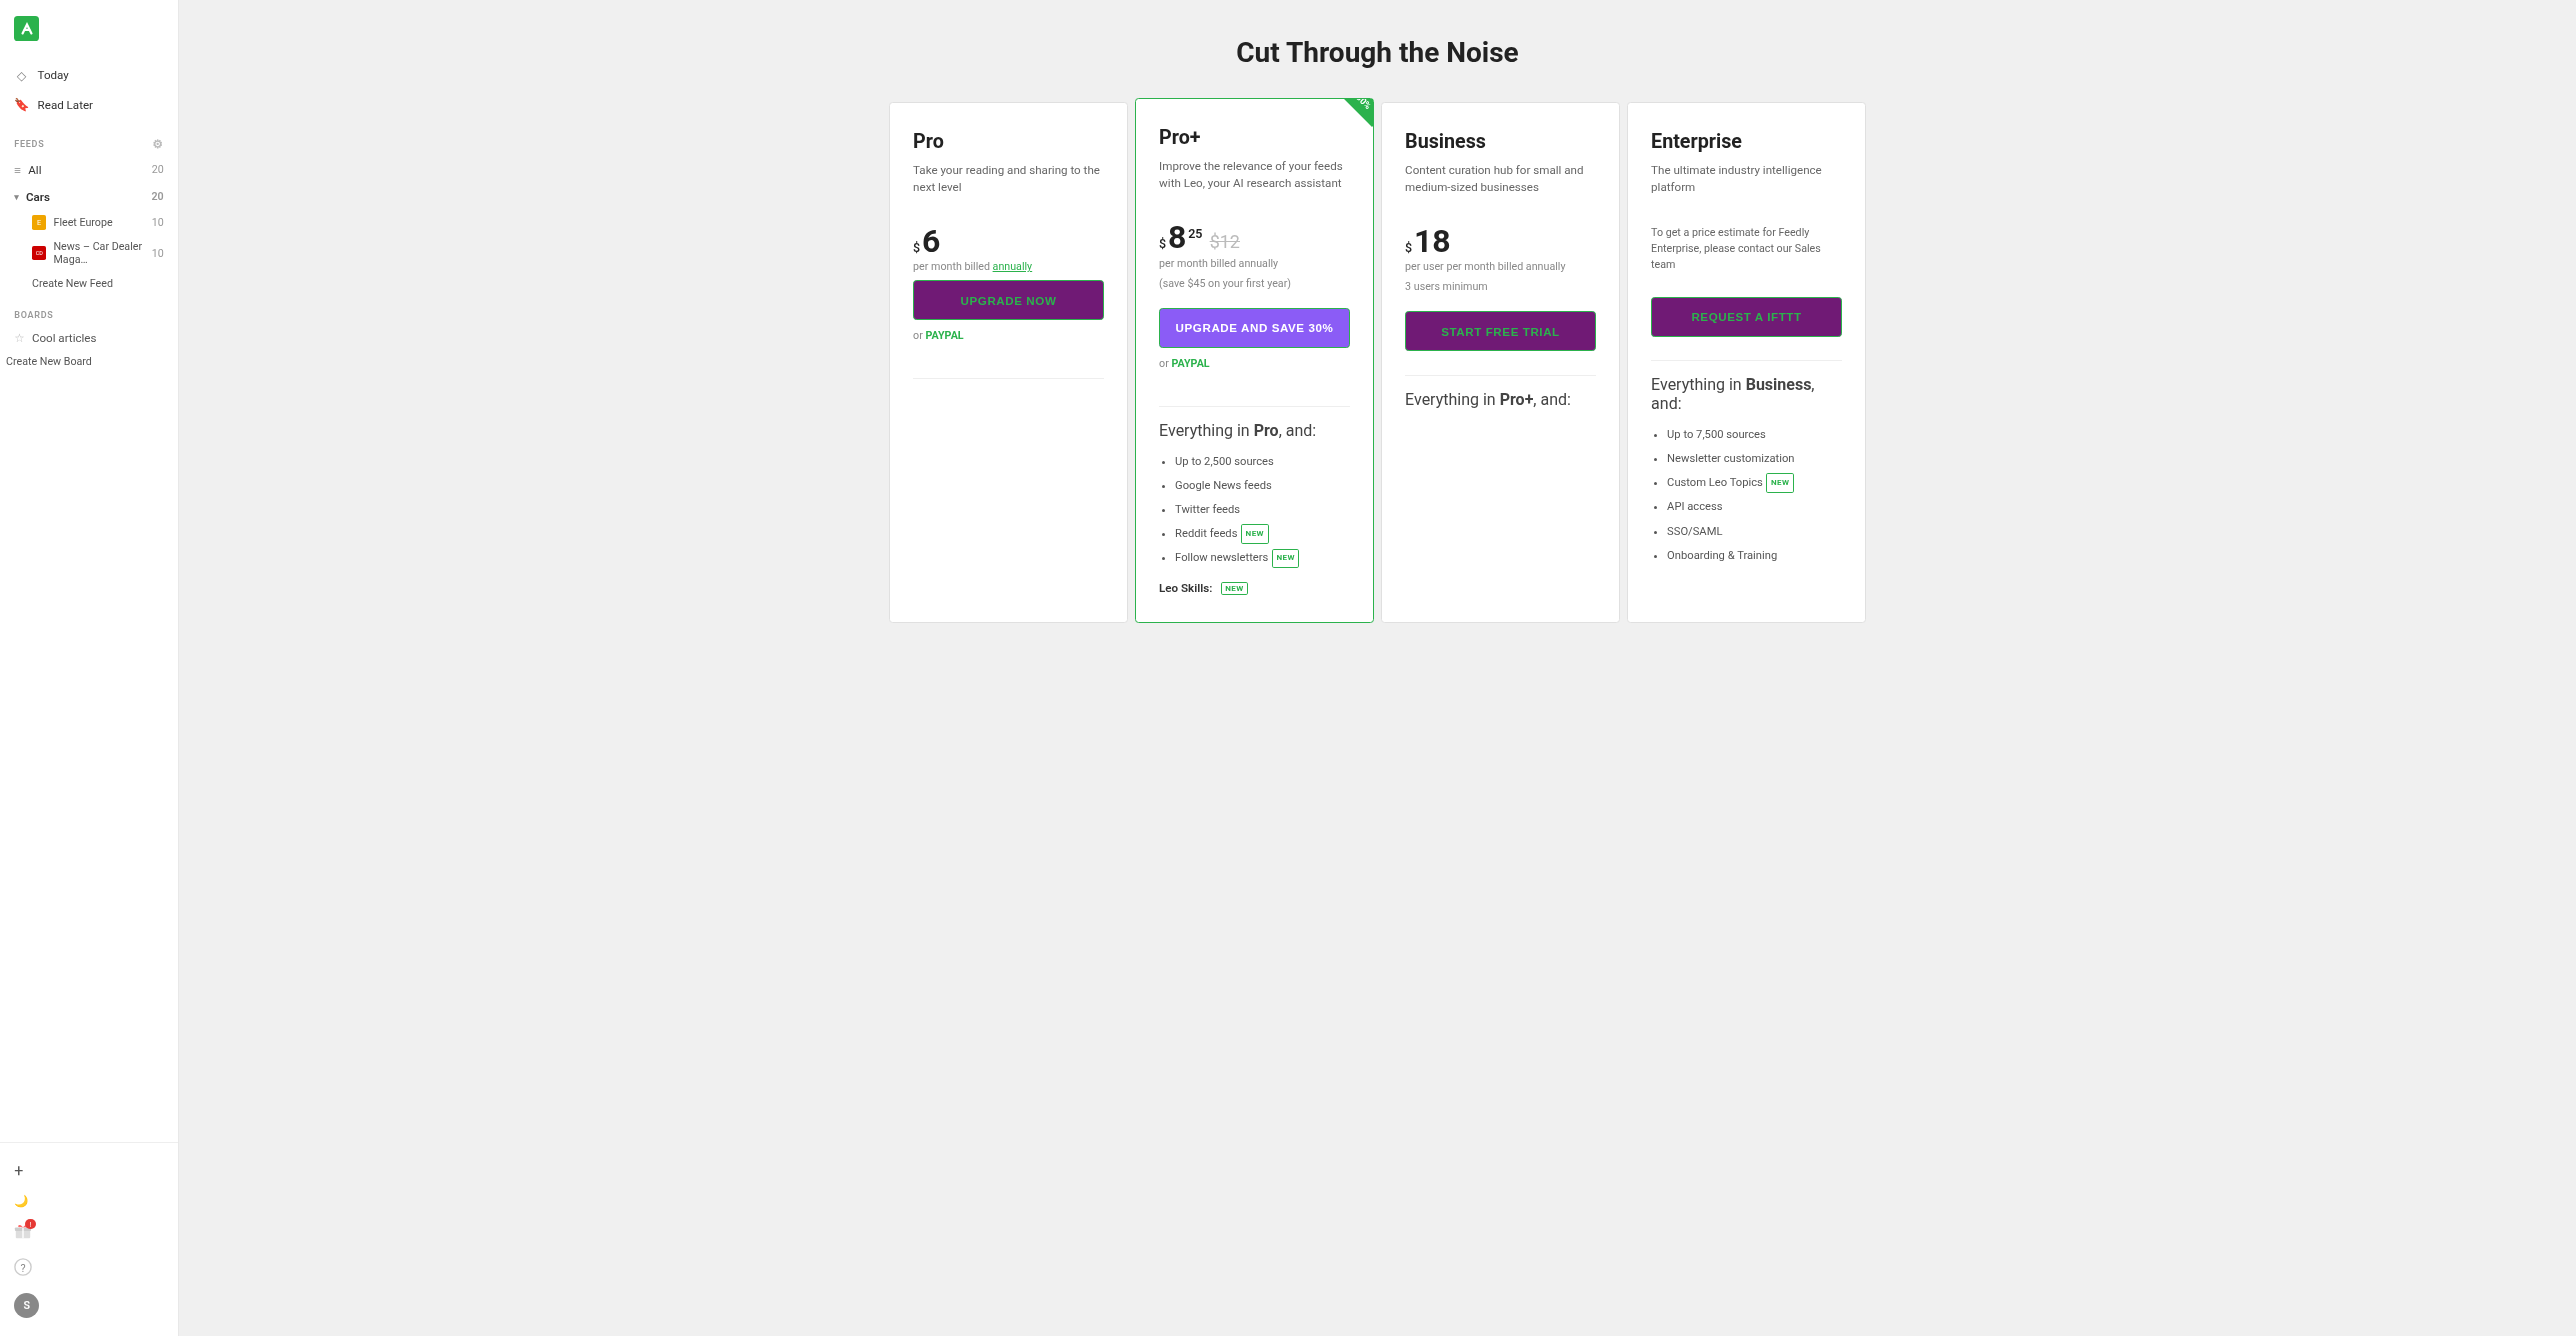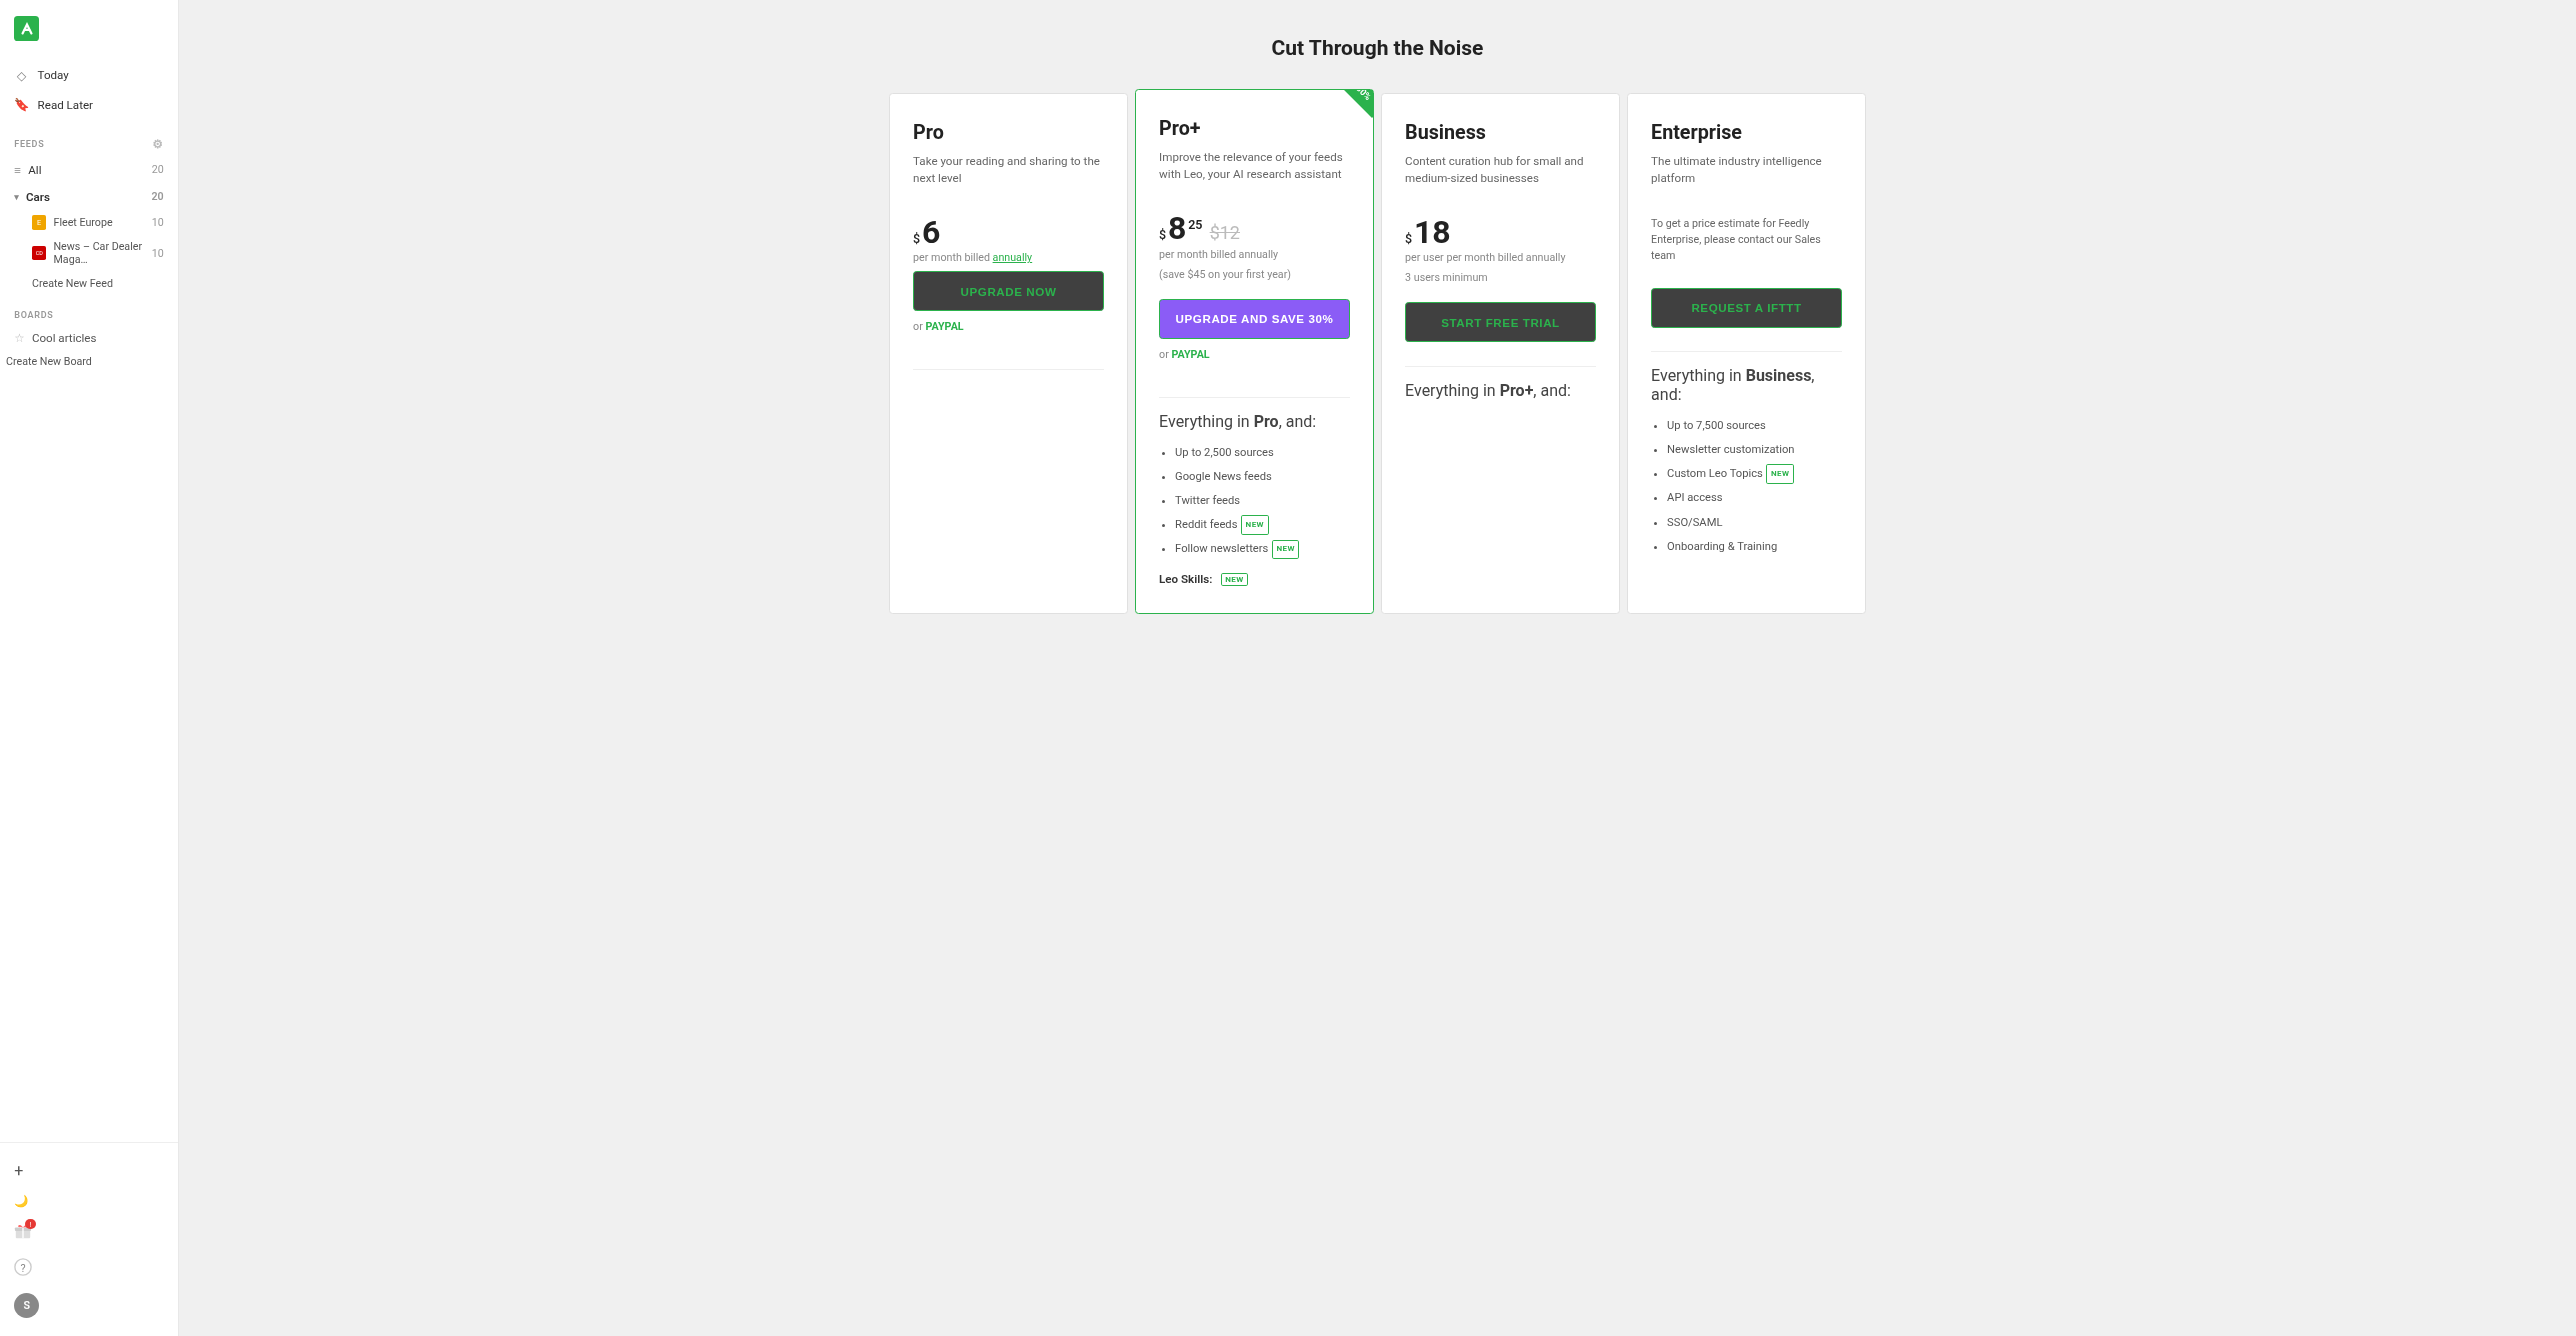--- a/index.html
+++ b/index.html
@@ -170,21 +170,21 @@
     
     .main-content {
       flex: 1;
       overflow-y: auto;
       background: #f0f0f0;
       padding: 36px 27px;
     }
 
     .page-title {
       text-align: center;
-      font-size: 21px;
+      font-size: 28px;
       font-weight: 700;
       color: #222;
       margin-bottom: 29px;
     }
 
     .pricing-grid {
       display: grid;
       grid-template-columns: repeat(4, 1fr);
       gap: 0;
       max-width: 984px;
@@ -294,21 +294,21 @@
       border: none;
       border-radius: 3.6px;
       font-size: 11.6px;
       font-weight: 700;
       letter-spacing: 0.05em;
       cursor: pointer;
       text-align: center;
       margin-bottom: 9px;
     }
     .btn-outline {
-      background: #404040;
+      background: #701a75;
       border: 1.8px solid #2bb24c;
       color: #2bb24c;
     }
     .btn-filled {
       background: #8b5cf6;
       color: #fff;
       border: 1.8px solid #2bb24c;
     }
 
     .or-paypal {

